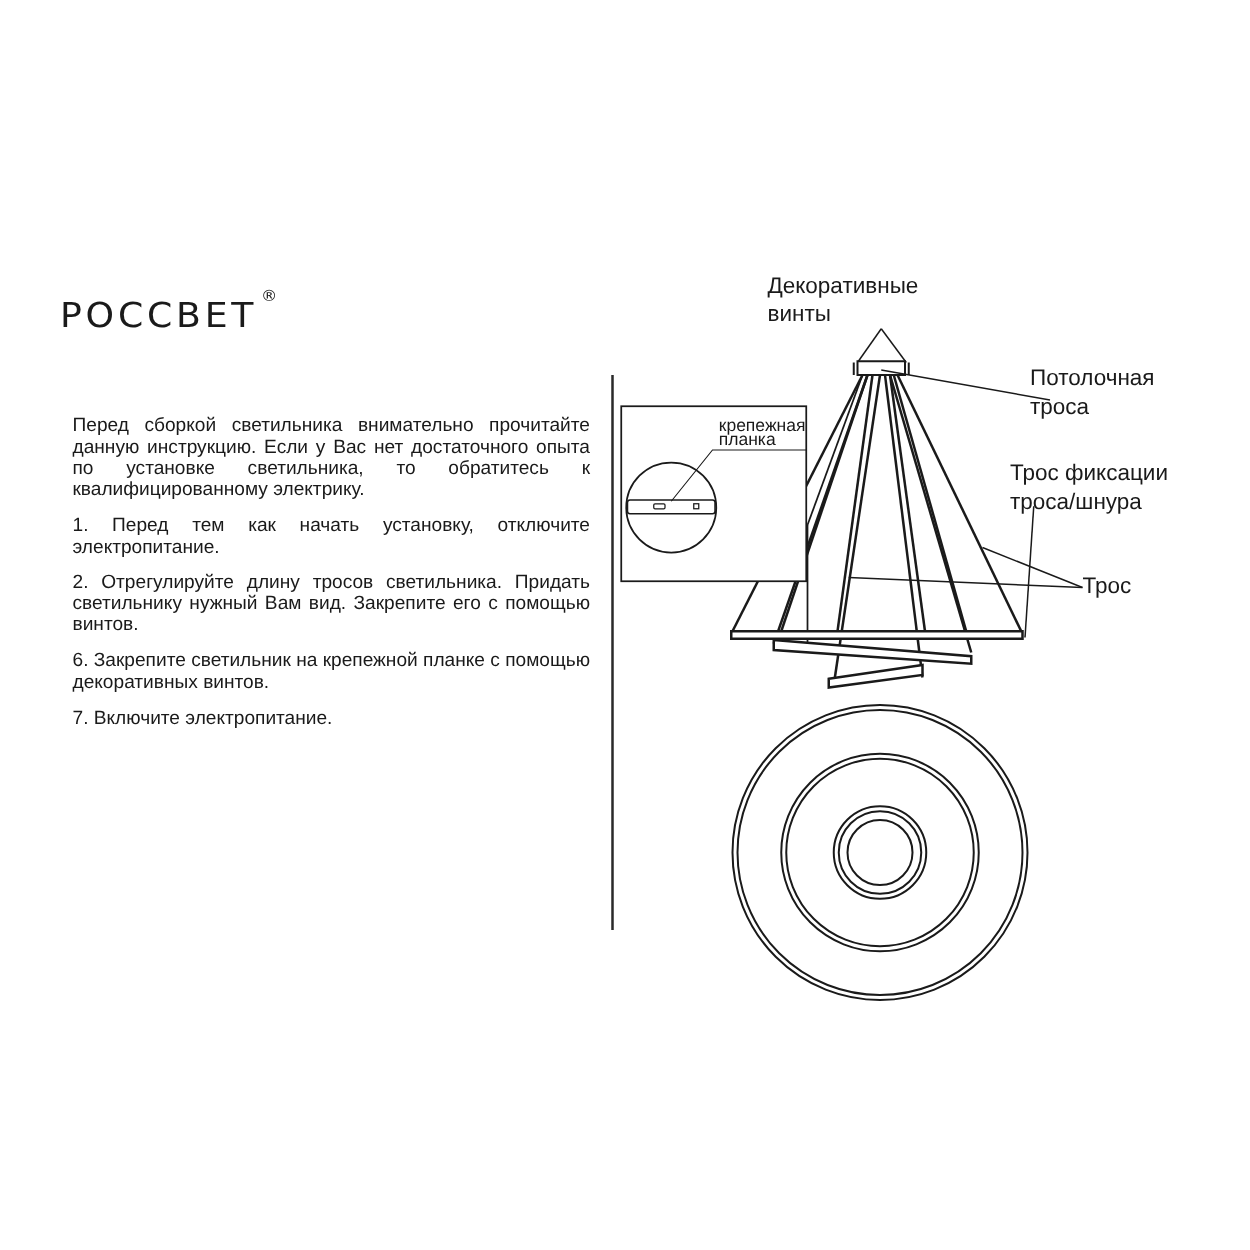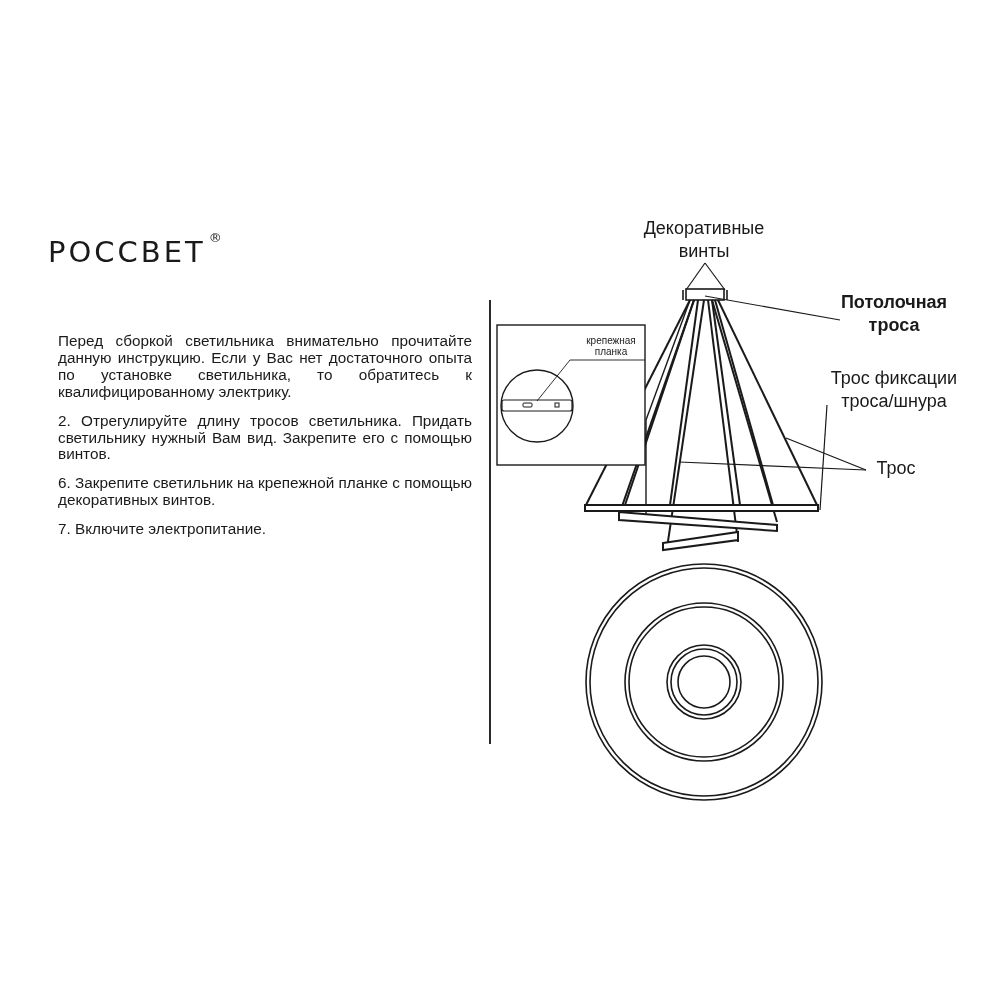--- a/index.html
+++ b/index.html
@@ -3,32 +3,33 @@
 <meta charset="utf-8">
 <style>
   html, body { margin: 0; padding: 0; background: #ffffff; }
   body { width: 1000px; height: 1000px; position: relative; overflow: hidden; font-family: "Liberation Sans", sans-serif; color: #1a1a1a; }
   .logo { position: absolute; left: 48px; top: 238px; font-family: "DejaVu Sans", sans-serif; font-size: 29px; letter-spacing: 3px; font-weight: 400; color: #1a1a1a; line-height: 1; transform: scaleY(0.95); }
   .logo .reg { position: absolute; right: -16px; top: -8px; font-size: 13px; letter-spacing: 0; }
   .instructions { position: absolute; left: 46px; top: 321px; width: 438px; font-size: 15.3px; line-height: 16.9px; text-align: justify; text-align-last: left; color: #1a1a1a; }
   .instructions p { margin: 12px; }
   .divider { position: absolute; left: 489px; top: 300px; width: 2px; height: 444px; background: #2a2a2a; }
   .diagram { position: absolute; left: 0; top: 0; width: 1000px; height: 1000px; }
-  .lbl { position: absolute; font-size: 18px; line-height: 23px; color: #1a1a1a; text-align: center; white-space: nowrap; }
-  .lbl-small { position: absolute; font-size: 10px; line-height: 11px; text-align: center; color: #1a1a1a; white-space: nowrap; }
+  .lbl { position: absolute; font-size: 18px; line-height: 23px; color: #1a1a1a; white-space: nowrap; }
+  .lbl-small { position: absolute; font-size: 14px; line-height: 11px; color: #1a1a1a; white-space: nowrap; }
 </style>
 </head>
 <body>
 
 <div class="logo">
   <span>РОССВЕТ</span><span class="reg">®</span>
 </div>
 
 <div class="instructions">
   <p>Перед сборкой светильника внимательно прочитайте данную инструкцию. Если у Вас нет достаточного опыта по установке светильника, то обратитесь к квалифицированному электрику.</p>
+  <p>1. Перед тем как начать установку, отключите электропитание.</p>
   <p>2. Отрегулируйте длину тросов светильника. Придать светильнику нужный Вам вид.  Закрепите его с помощью винтов.</p>
   <p>6. Закрепите светильник на крепежной планке с помощью декоративных винтов.</p>
   <p>7. Включите электропитание.</p>
 </div>
 
 <div class="divider"></div>
 
 <svg class="diagram" viewBox="0 0 1000 1000" xmlns="http://www.w3.org/2000/svg" fill="none" stroke="#1a1a1a">
 
   <g stroke-width="1.2">
@@ -89,21 +90,21 @@
     <circle cx="704" cy="682" r="33"></circle>
     <circle cx="704" cy="682" r="26"></circle>
   </g>
 </svg>
 
 <div class="lbl" style="left:614px; top:217px; width:180px;">
   <div>Декоративные</div>
   <div>винты</div>
 </div>
 
-<div class="lbl" style="left:824px; top:291px; width:140px;font-weight:bold;">
+<div class="lbl" style="left:824px; top:291px; width:140px;">
   <div>Потолочная</div>
   <div>троса</div>
 </div>
 
 <div class="lbl" style="left:808px; top:367px; width:172px;">
   <div>Трос фиксации</div>
   <div>троса/шнура</div>
 </div>
 
 <div class="lbl" style="left:866px; top:457px; width:60px;">

